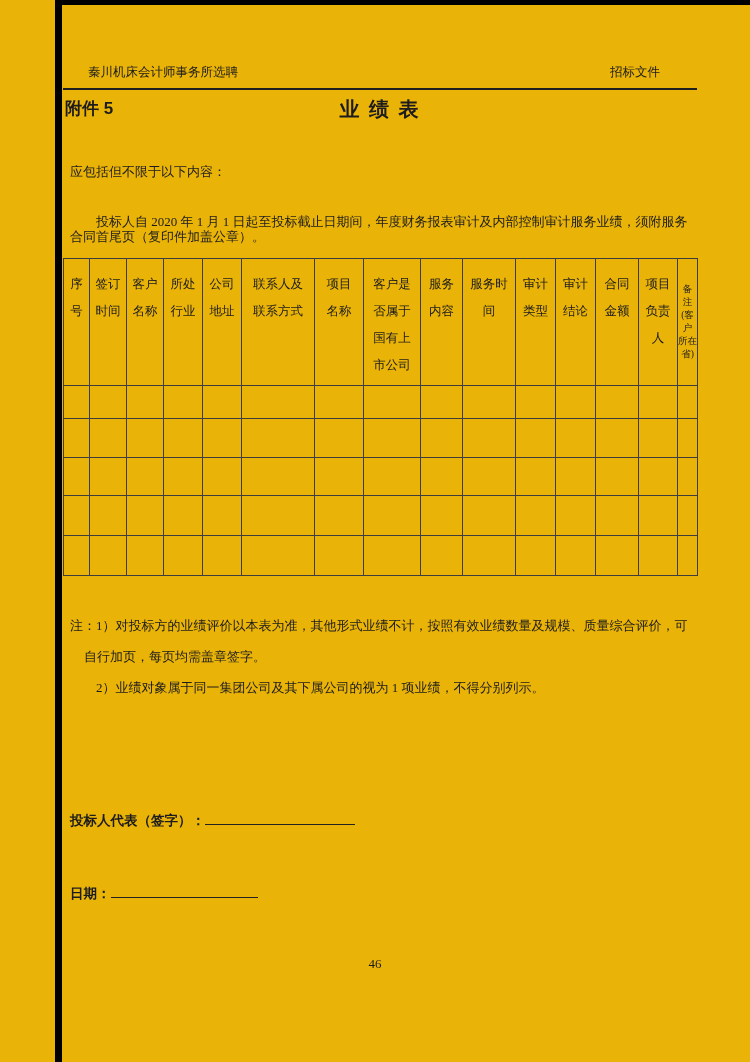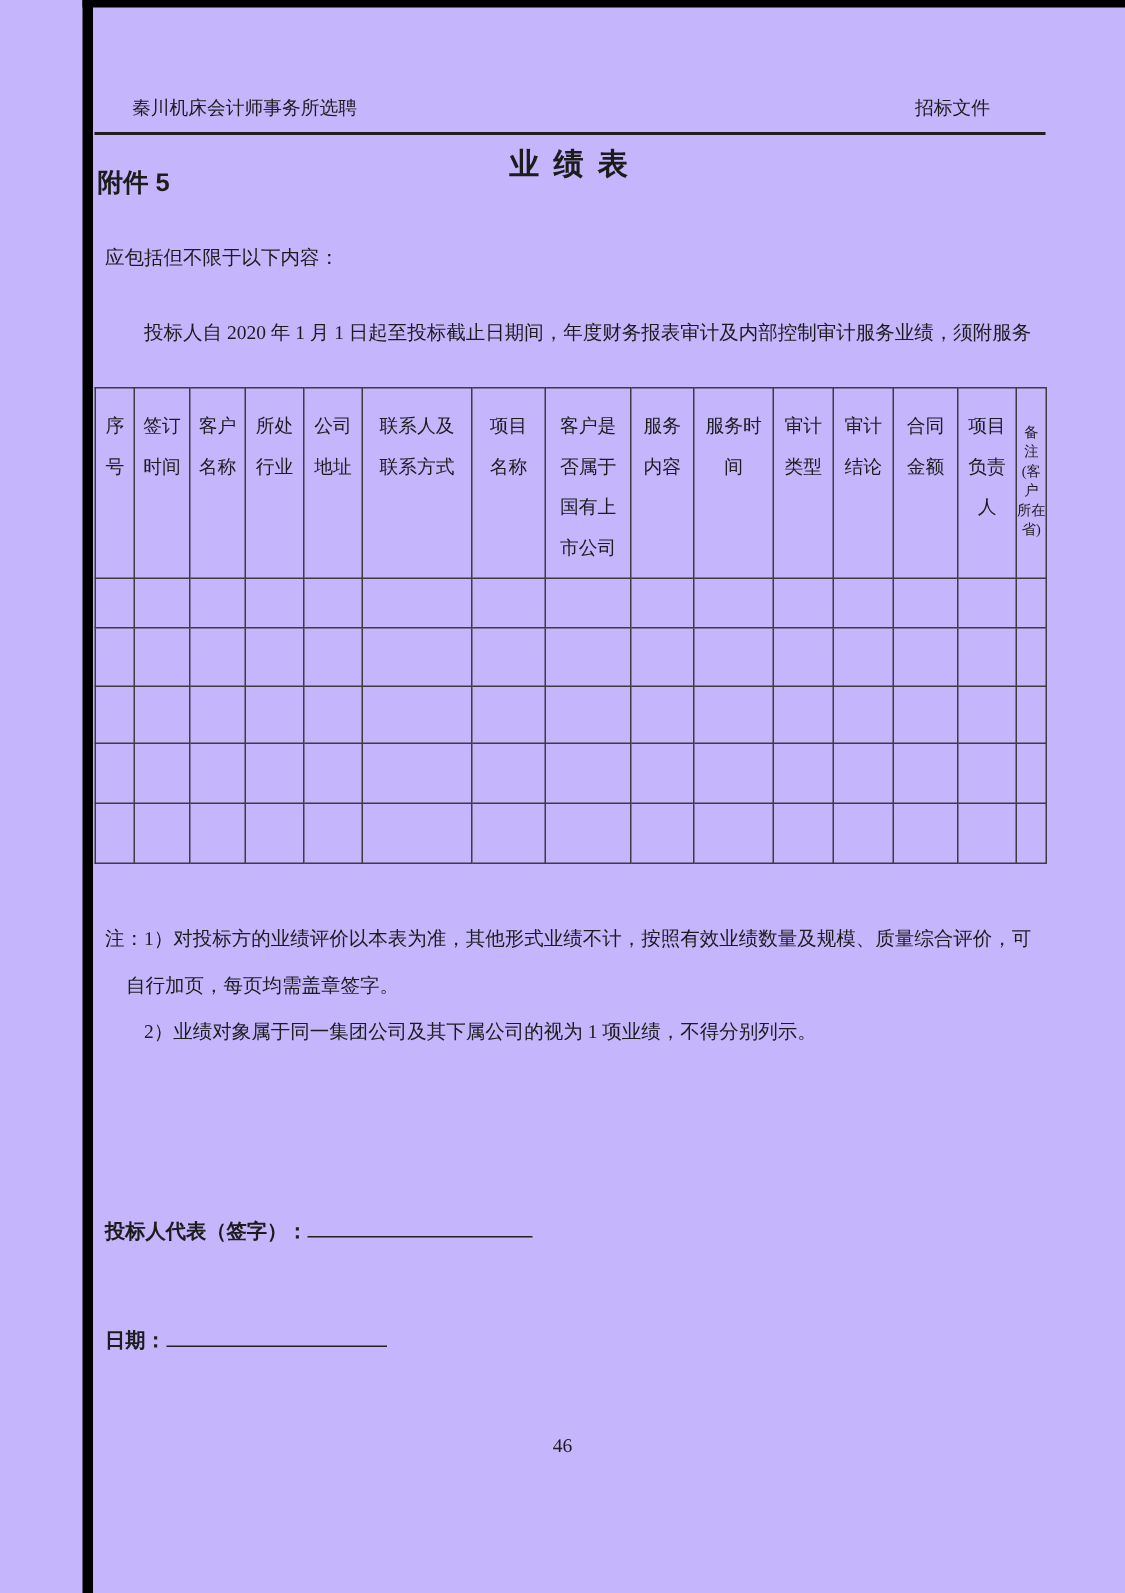--- a/index.html
+++ b/index.html
@@ -1,28 +1,28 @@
 <!DOCTYPE html>
 <html><head>
 <meta charset="utf-8">
 <style>
   html,body{margin:0;padding:0;background:#ffffff;}
   .page{
-    position:relative;width:750px;height:1062px;background:#c4b5fd;
+    position:relative;width:750px;height:1062px;background:#eab308;
     font-family:"Liberation Serif","DejaVu Serif",serif;color:#1c1c1c;overflow:hidden;
   }
   .scan-edge-top{position:absolute;left:55px;top:0;width:695px;height:5px;background:#000;}
   .scan-edge-left{position:absolute;left:55px;top:0;width:7px;height:1062px;background:#000;}
 
   .doc-header{position:absolute;left:88px;top:64px;width:572px;display:flex;justify-content:space-between;font-size:12.5px;}
   .header-rule{position:absolute;left:63px;top:88px;width:634px;border-top:2px solid #1f1f1f;}
 
   .title-row{position:absolute;left:63px;top:96px;width:634px;height:28px;}
   .attachment-label{
-    position:absolute;left:2px;top:14px;
+    position:absolute;left:2px;top:1px;
     font-family:"Liberation Sans","DejaVu Sans",sans-serif;font-weight:bold;font-size:17px;
   }
   .doc-title{
     text-align:center;font-family:"Liberation Sans","DejaVu Sans",sans-serif;
     font-weight:bold;font-size:20px;letter-spacing:2px;
   }
 
   .intro{position:absolute;left:70px;top:163px;font-size:13px;}
   .para-line1{position:absolute;left:96px;top:213px;font-size:13px;}
   .para-line2{position:absolute;left:70px;top:228px;font-size:13px;}
@@ -70,20 +70,21 @@
   </div>
   <div class="header-rule"></div>
 
   <div class="title-row">
     <span class="attachment-label">附件 5</span>
     <div class="doc-title">业 绩 表</div>
   </div>
 
   <div class="intro">应包括但不限于以下内容：</div>
   <div class="para-line1">投标人自 2020 年 1 月 1 日起至投标截止日期间，年度财务报表审计及内部控制审计服务业绩，须附服务</div>
+  <div class="para-line2">合同首尾页（复印件加盖公章）。</div>
 
   <table class="perf">
     <colgroup>
       <col style="width:26px">
         <col style="width:37px">
         <col style="width:37px">
       <col style="width:39px">
         <col style="width:39px">
         <col style="width:73px">
       <col style="width:49px">

